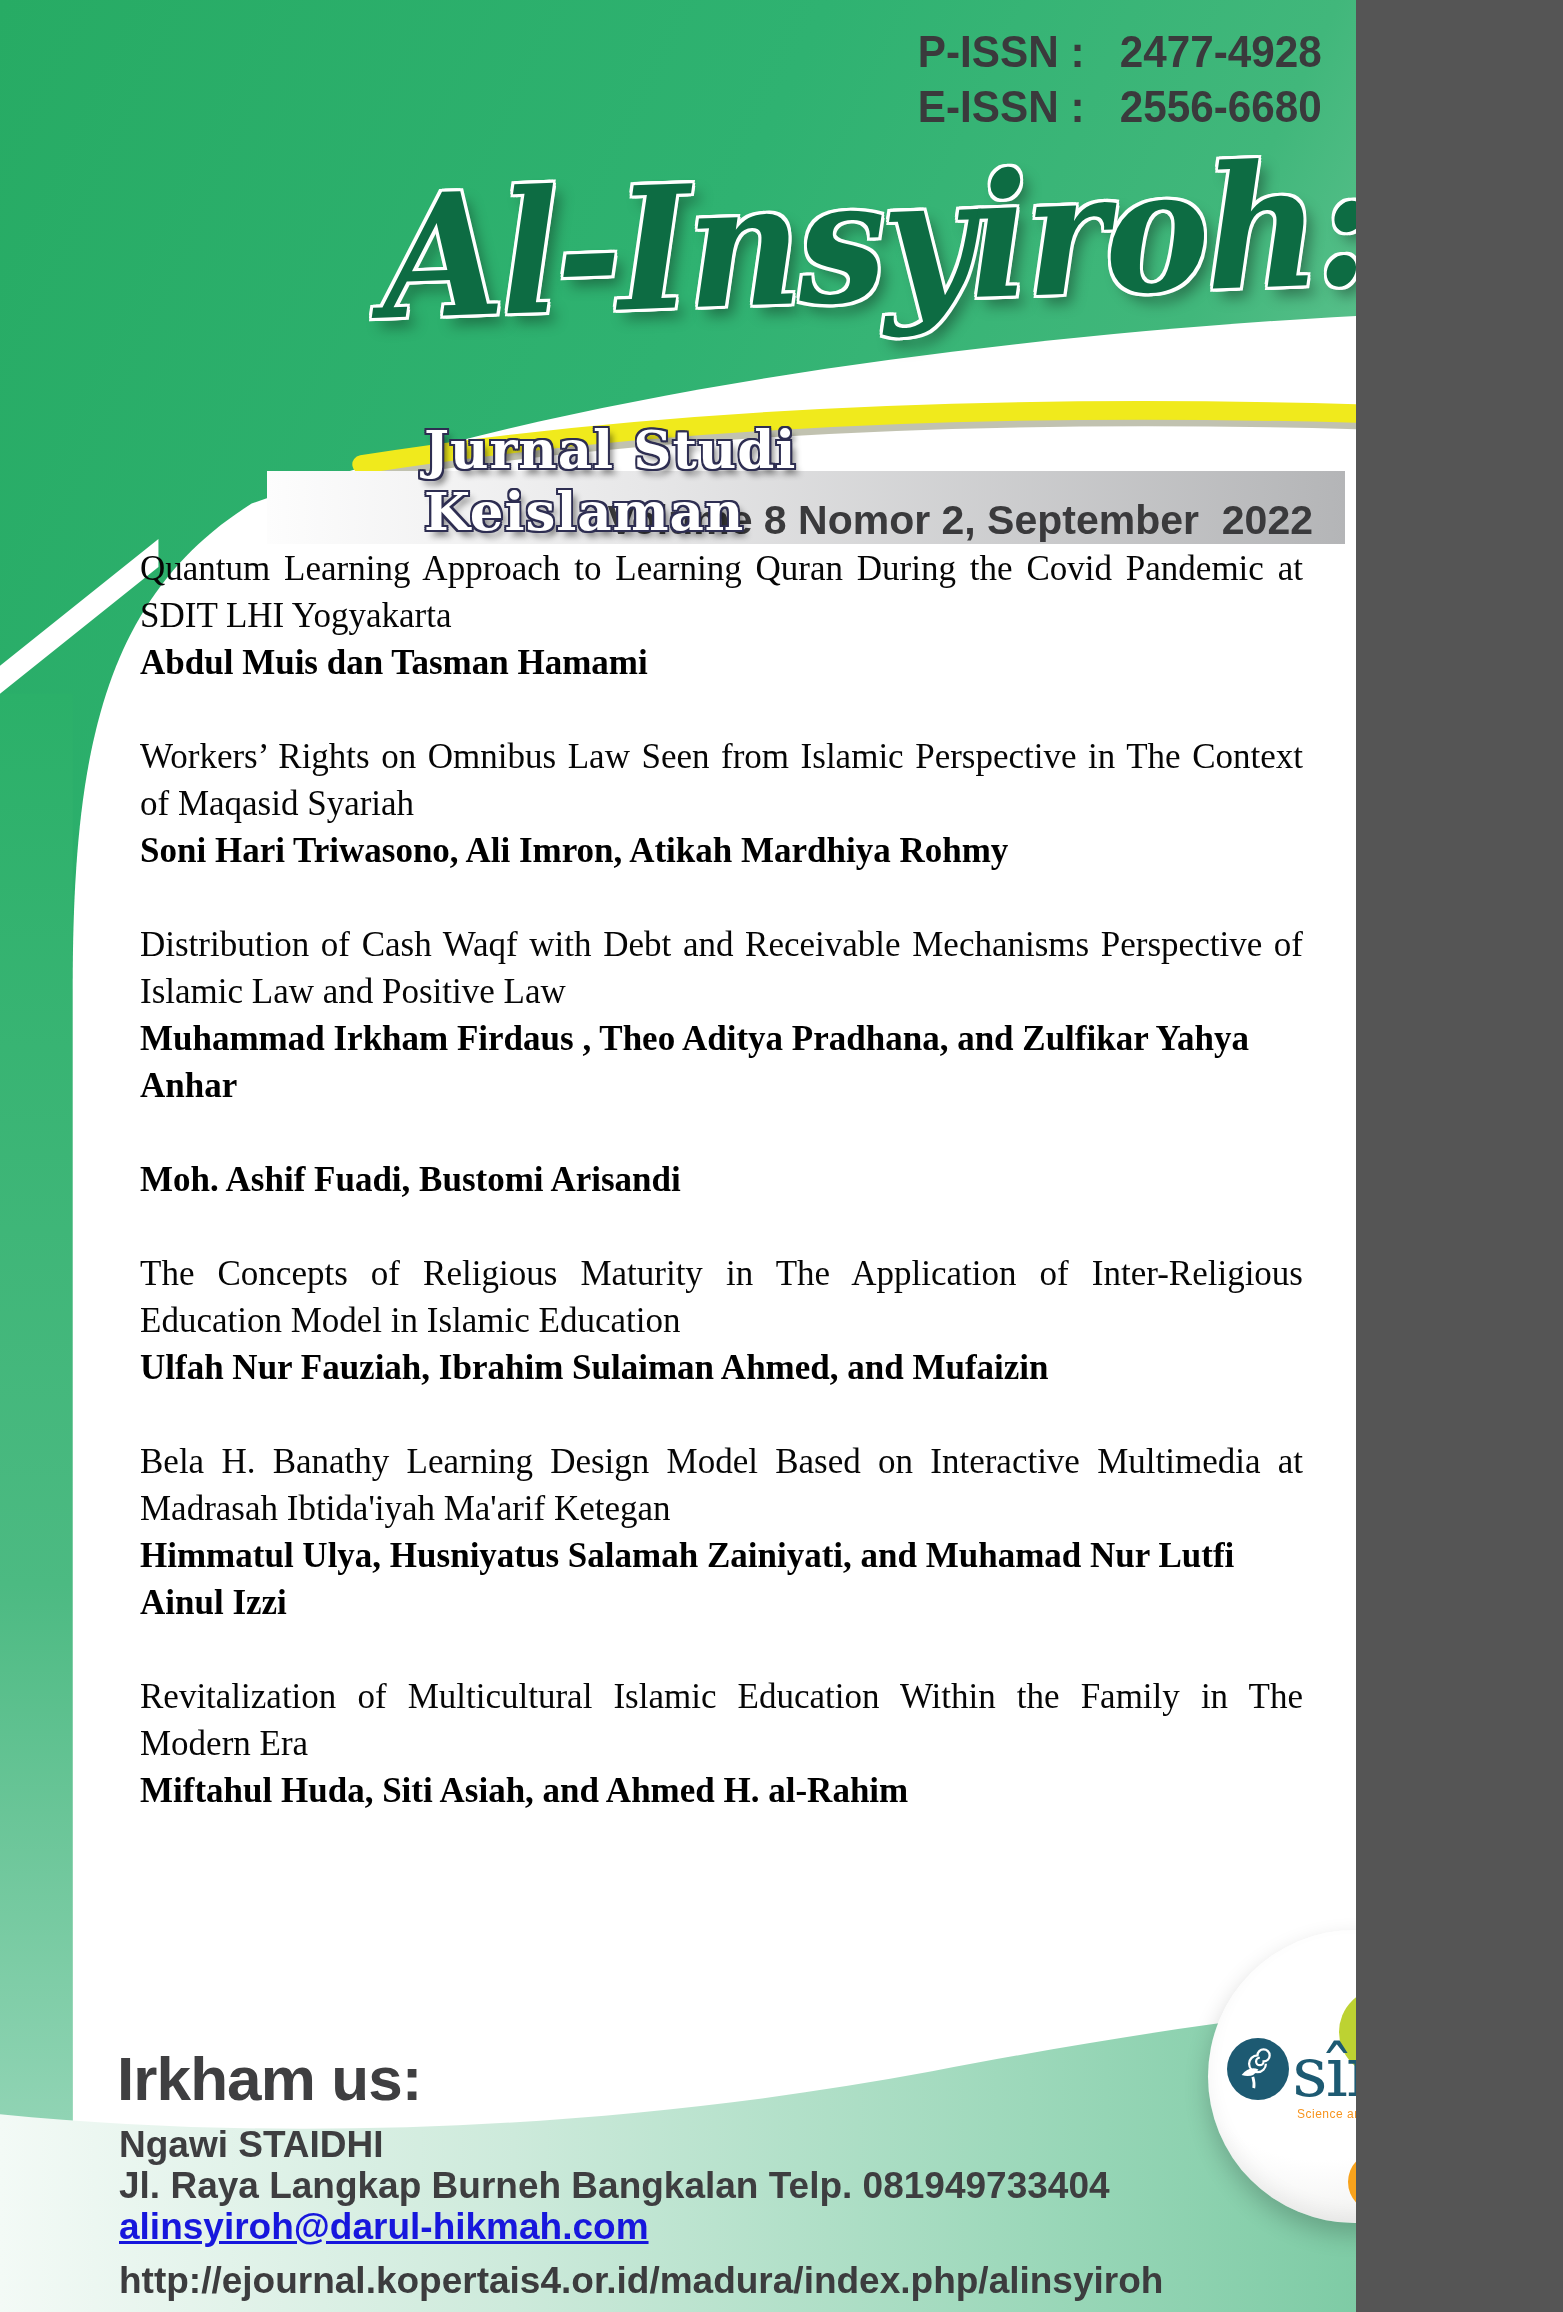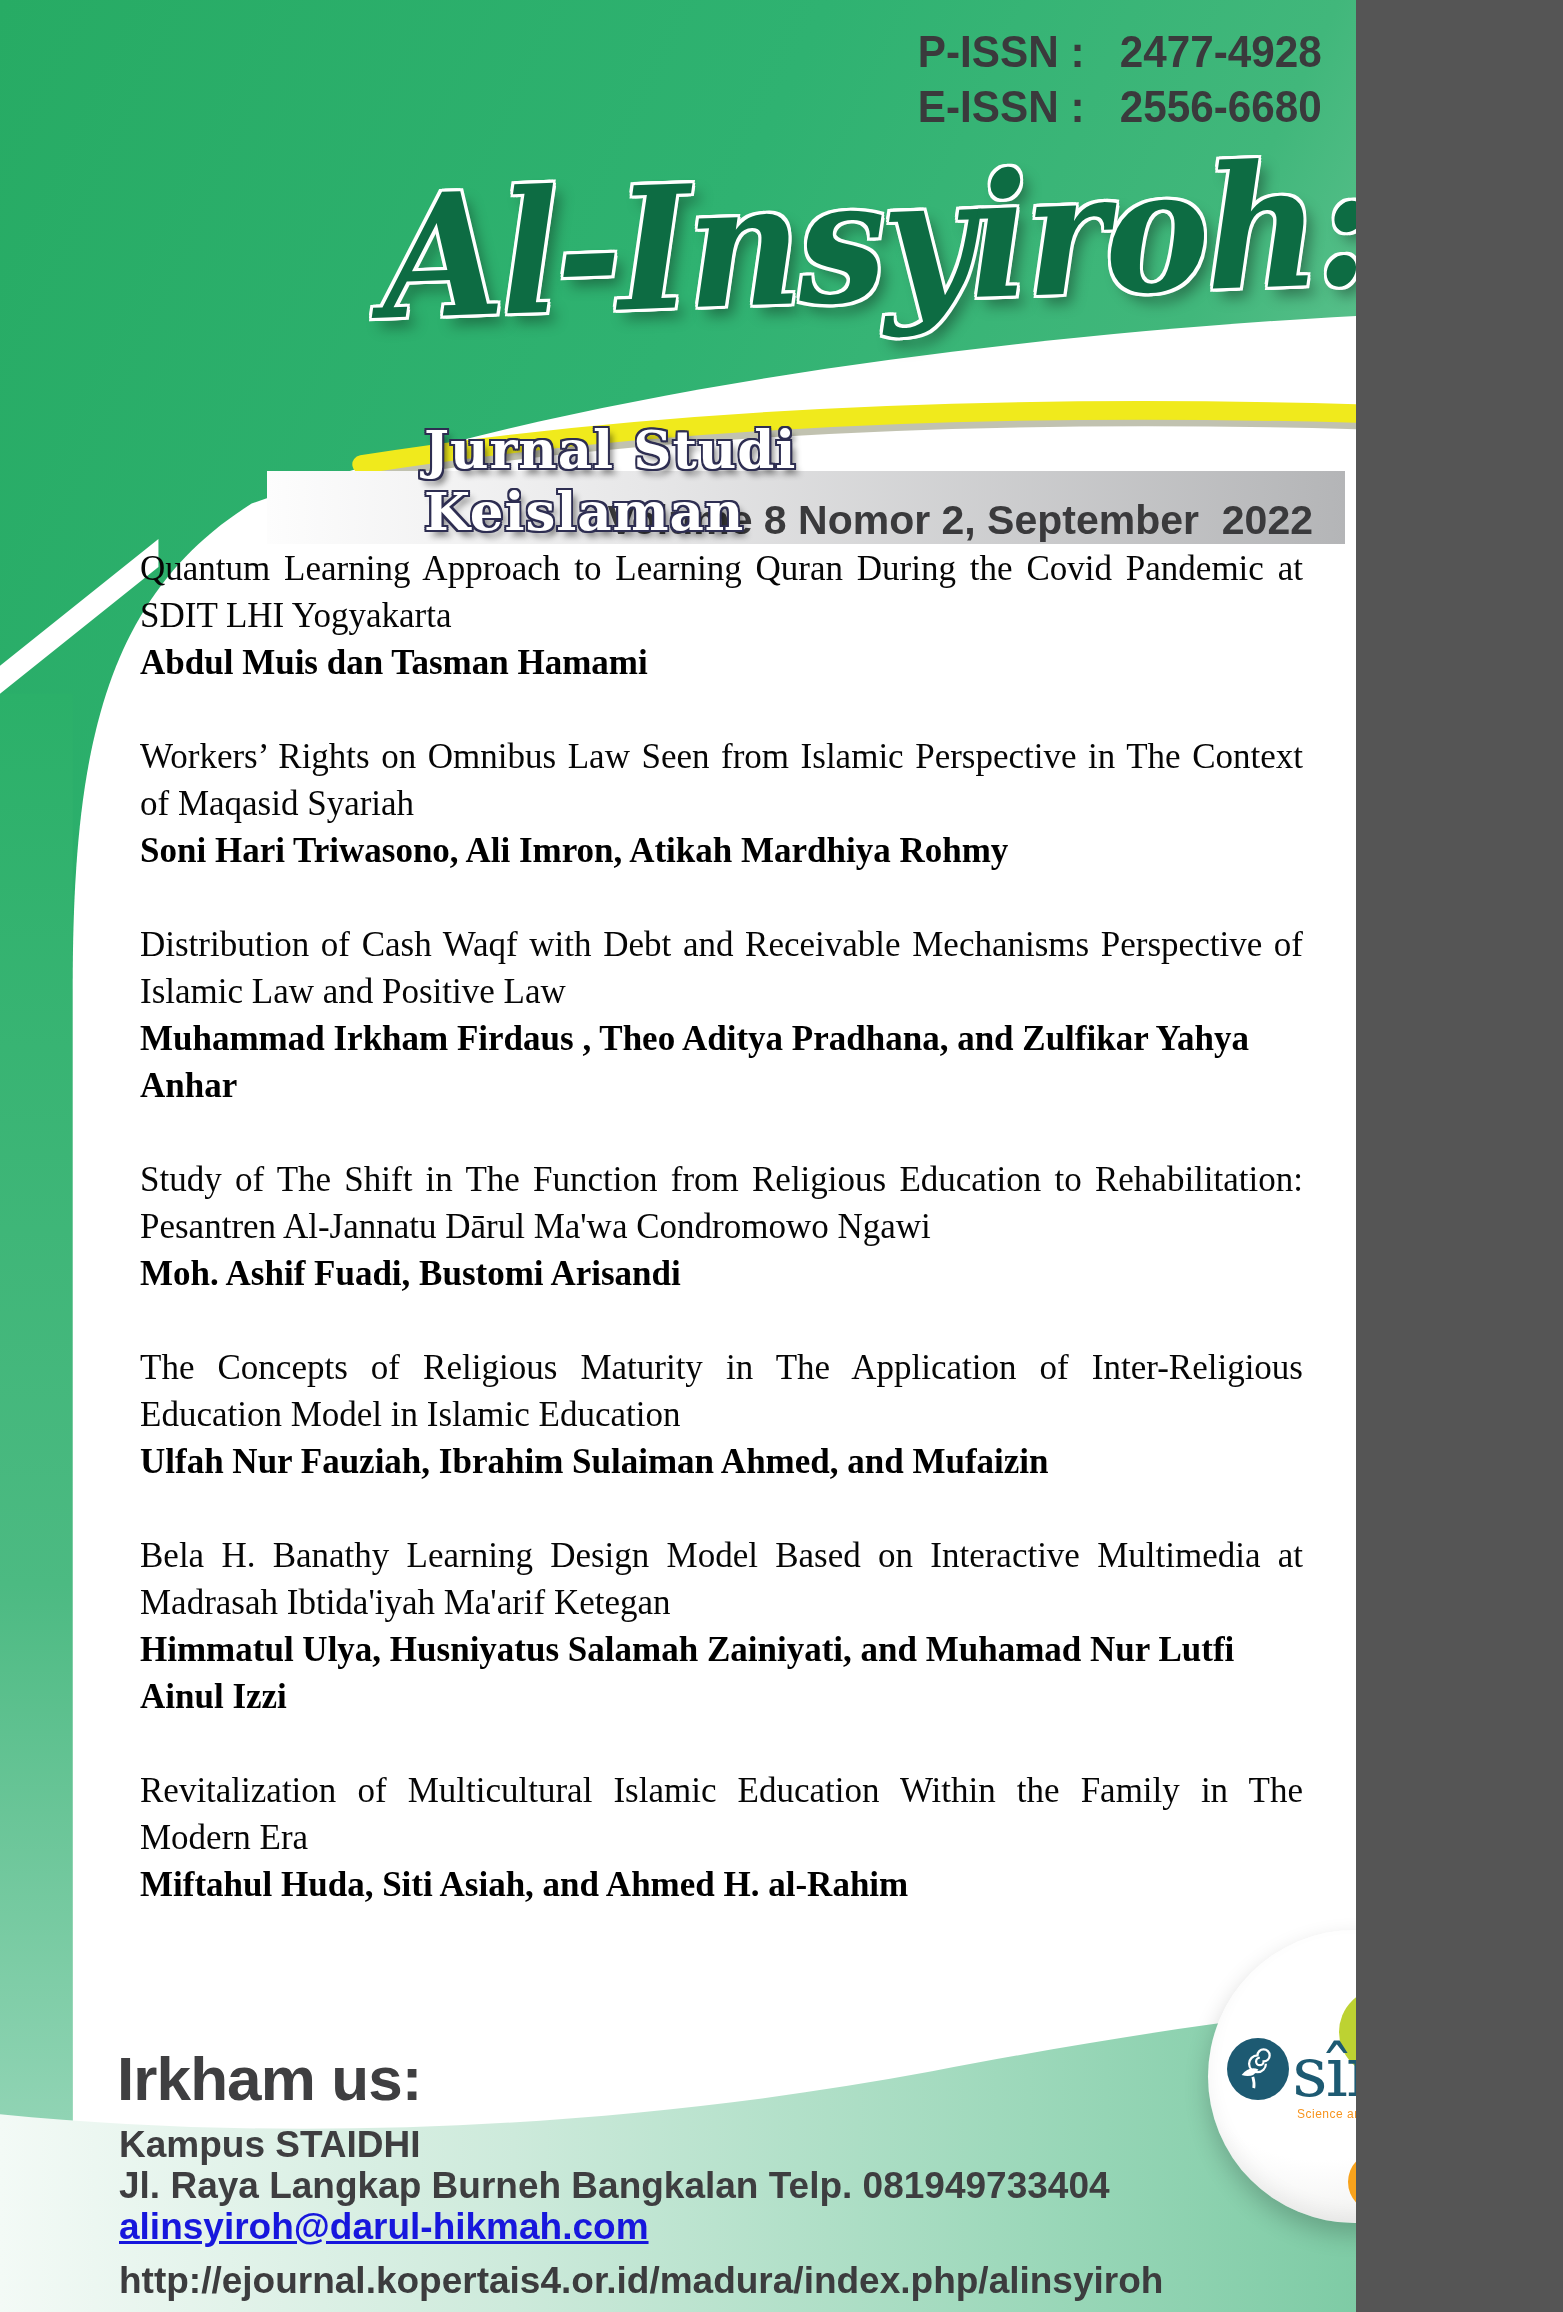--- a/index.html
+++ b/index.html
@@ -168,21 +168,20 @@
       <p class="article-title">Workers’ Rights on Omnibus Law Seen from Islamic Perspective in The Context of Maqasid Syariah</p>
       <p class="article-authors">Soni Hari Triwasono, Ali Imron, Atikah Mardhiya Rohmy</p>
     </div>
 
     <div class="entry">
       <p class="article-title">Distribution of Cash Waqf with Debt and Receivable Mechanisms Perspective of Islamic Law and Positive Law</p>
       <p class="article-authors">Muhammad Irkham Firdaus , Theo Aditya Pradhana, and Zulfikar Yahya Anhar</p>
     </div>
 
     <div class="entry">
-      <p class="article-title">Study of The Shift in The Function from Religious Education to Rehabilitation: Pesantren Al-Jannatu Dārul Ma'wa Condromowo Ngawi</p>
       <p class="article-authors">Moh. Ashif Fuadi, Bustomi Arisandi</p>
     </div>
 
     <div class="entry">
       <p class="article-title">The Concepts of Religious Maturity in The Application of Inter-Religious Education Model in Islamic Education</p>
       <p class="article-authors">Ulfah Nur Fauziah, Ibrahim Sulaiman Ahmed, and Mufaizin</p>
     </div>
 
     <div class="entry">
       <p class="article-title">Bela H. Banathy Learning Design Model Based on Interactive Multimedia at Madrasah Ibtida'iyah Ma'arif Ketegan</p>
@@ -190,21 +189,21 @@
     </div>
 
     <div class="entry">
       <p class="article-title">Revitalization of Multicultural Islamic Education Within the Family in The Modern Era</p>
       <p class="article-authors">Miftahul Huda, Siti Asiah, and Ahmed H. al-Rahim</p>
     </div>
   </div>
 
   <div class="contact-heading">Irkham us:</div>
   <div class="contact-lines">
-    <div>Kampus STAIDHI</div>
+    <div>Ngawi STAIDHI</div>
     <div>Jl. Raya Langkap Burneh Bangkalan Telp. 081949733404</div>
     <div><a class="email" href="#">alinsyiroh@darul-hikmah.com</a></div>
   </div>
   <div class="site-url">http://ejournal.kopertais4.or.id/madura/index.php/alinsyiroh</div>
 
   <div class="badge">
     <span class="bubble b-green"></span>
     <span class="bubble b-yg"></span>
     <span class="bubble b-yellow">
       <span class="rank">S3</span>

